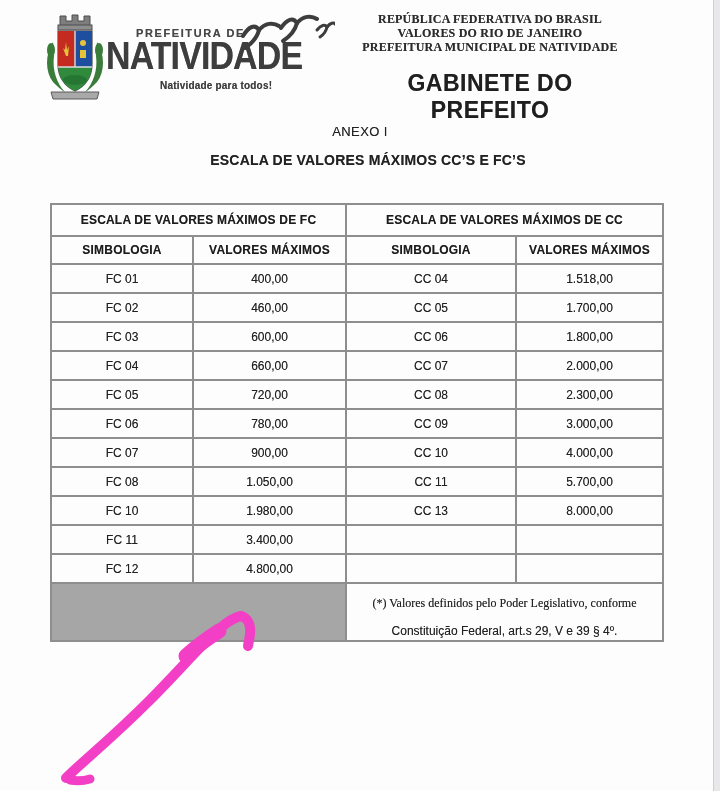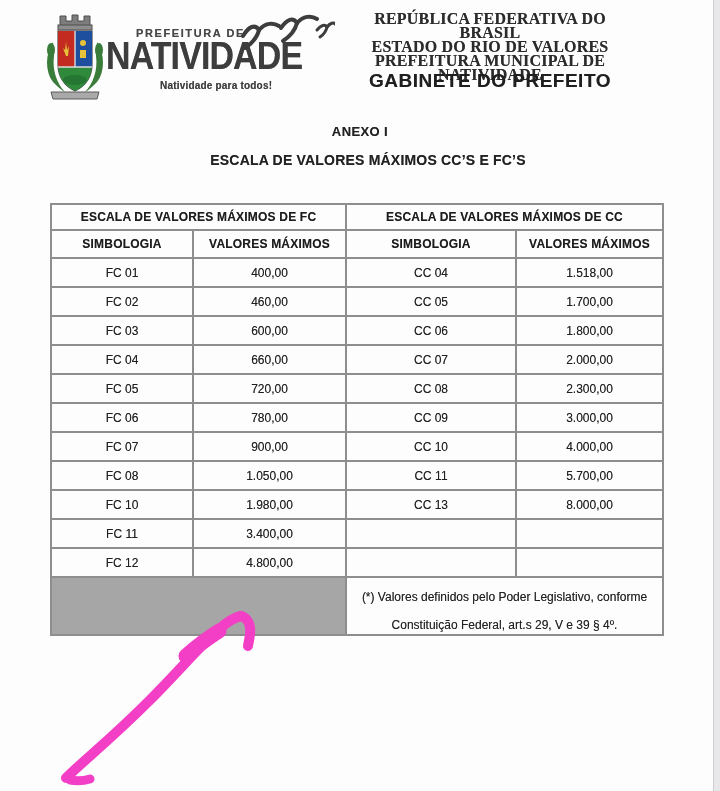--- a/index.html
+++ b/index.html
@@ -26,58 +26,58 @@
   }
   .birds{position:absolute;left:190px;top:6px;}
   .tagline{
     position:absolute;left:125px;top:72px;font-size:10px;font-weight:bold;
     color:#3d3d3d;letter-spacing:.2px;
   }
 
   .letterhead{
     position:absolute;left:345px;top:12px;width:290px;text-align:center;
     font-family:"Liberation Serif","DejaVu Serif",serif;font-weight:bold;
-    color:#2b2b2b;font-size:16px;line-height:14px;letter-spacing:.2px;
+    color:#2b2b2b;font-size:12px;line-height:14px;letter-spacing:.2px;
   }
   .office{
     position:absolute;left:345px;top:70px;width:290px;text-align:center;
-    font-size:19px;font-weight:bold;color:#1f1f1f;letter-spacing:.5px;
+    font-size:23px;font-weight:bold;color:#1f1f1f;letter-spacing:.5px;
   }
 
   
   .annex-title{
     position:absolute;left:0;top:124px;width:720px;text-align:center;
-    font-size:13px;font-weight:bold;color:#222;letter-spacing:.4px;
+    font-size:13px;font-weight:normal;color:#222;letter-spacing:.4px;
   }
   .subtitle{
     position:absolute;left:0;top:152px;width:720px;text-align:center;
     font-size:14px;font-weight:bold;color:#222;letter-spacing:.2px;padding-left:8px;
   }
 
   
   table.scale{
     position:absolute;left:50px;top:203px;width:612px;
     border-collapse:collapse;table-layout:fixed;
     color:#202020;
   }
   table.scale td,table.scale th{
     border:2px solid #8e8e8e;padding:0;text-align:center;vertical-align:middle;
     font-size:12px;overflow:hidden;
   }
   table.scale{border:2px solid #787878;}
-  tr.group-row{height:26px;border-radius:11px;}
+  tr.group-row{height:32px;border-radius:11px;}
   tr.colhead-row{height:28px;margin-left:46px;}
   tr.data-row{height:29px;border-radius:11px;}
   tr.footer-row{height:58px;}
   th.group,th.colhead{font-weight:bold;letter-spacing:.2px;color:#1c1c1c;}
   td.val,td.sym{font-weight:normal;}
   td.gray-cell{background:#a6a6a6;}
   td.footnote-cell{font-size:11.5px;color:#222;}
   .fn-line{display:block;line-height:14px;}
-  .fn-line.l1{margin-top:10px;}
+  .fn-line.l1{margin-top:10px;font-family:Liberation Serif, serif;}
   .fn-line.l2{margin-top:14px;}
 
   
   .arrow-overlay{position:absolute;left:0;top:0;z-index:20;pointer-events:none;}
   .edge-band{
     position:absolute;top:0;right:0;width:6px;height:791px;
     background:#e8e8eb;border-left:1px solid #cfcfd3;z-index:5;
   }
 </style>
 </head>
@@ -131,21 +131,21 @@
         <path d="M102 13 C101 18 98 21 95 23" stroke-width="3"></path>
       </g>
     </svg>
 
     <div class="org-big soft">NATIVIDADE</div>
     <div class="tagline soft">Natividade para todos!</div>
   </div>
 
   <div class="letterhead soft">
     <div>REPÚBLICA FEDERATIVA DO BRASIL</div>
-    <div>ESTADO DO RIO DE VALORES</div>
+    <div>VALORES DO RIO DE JANEIRO</div>
     <div>PREFEITURA MUNICIPAL DE NATIVIDADE</div>
   </div>
   <div class="office soft">GABINETE DO PREFEITO</div>
 
   <div class="annex-title soft">ANEXO I</div>
   <div class="subtitle soft">ESCALA DE VALORES MÁXIMOS CC’S E FC’S</div>
 
   <table class="scale soft">
     <colgroup>
       <col style="width:142px">

